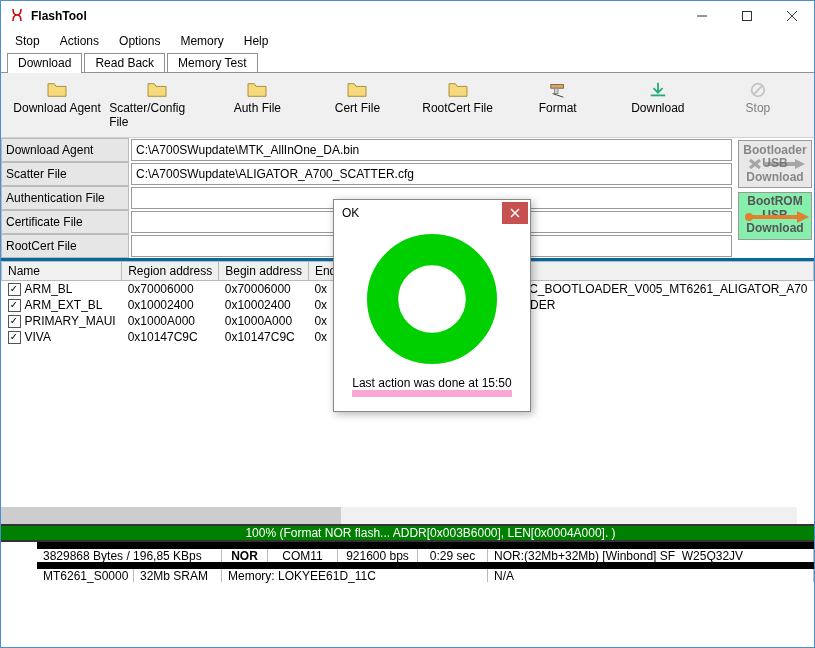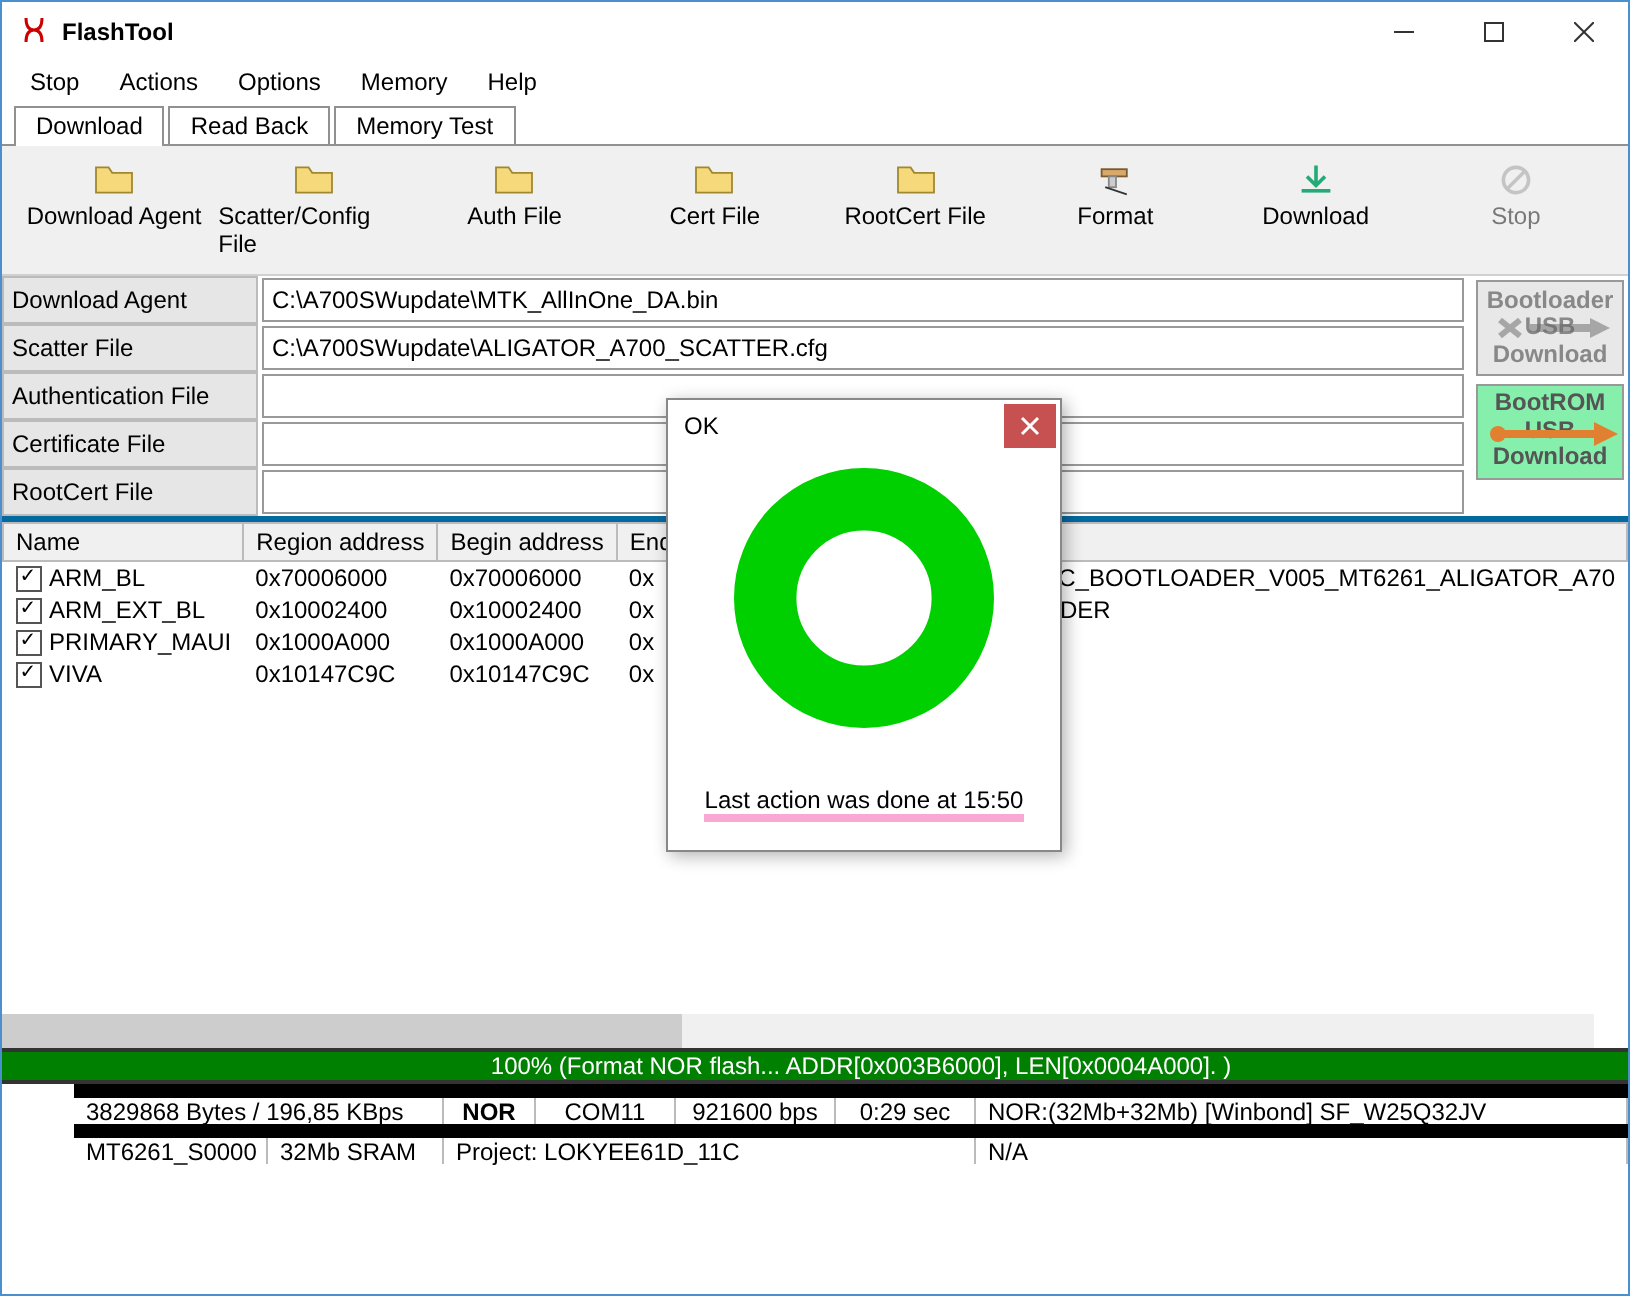--- a/index.html
+++ b/index.html
@@ -35,21 +35,21 @@
 .checkbox { width: 13px; height: 13px; border: 1px solid #555; display: inline-flex; align-items: center; justify-content: center; font-size: 10px; line-height: 1; background: #fff; }
 .progress-bar { height: 18px; background: #008000; color: #fff; display: flex; align-items: center; justify-content: center; border-top: 2px solid #333; border-bottom: 2px solid #333; padding-left: 46px; }
 .status-row { display: flex; border-top: 7px solid #000000; height: 20px; margin-left: 36px; }
 .status-cell { border-right: 1px solid #bbb; padding: 2px 6px; display: flex; align-items: center; white-space: nowrap; }
 .dialog { position: absolute; left: 332px; top: 198px; width: 198px; background: #fff; box-shadow: 2px 2px 8px rgba(0,0,0,0.3); border: 1px solid #888; }
 .dialog-title { display: flex; height: 26px; align-items: center; padding-left: 8px; background: #fff; }
 .dialog-title span { flex: 1; }
 .dialog-close { width: 26px; height: 22px; background: #c75050; color: #fff; display: flex; align-items: center; justify-content: center; margin: 2px; }
 .dialog-body { padding: 8px; text-align: center; }
 .ring { width: 130px; height: 130px; margin: 0 auto; }
-.last-action { border-bottom: 4px solid #f9a8d4; display: inline-block; margin: 26px auto 6px; }
+.last-action { border-bottom: 7px solid #f9a8d4; display: inline-block; margin: 9px auto 6px; }
 .scrollbar-h { position: absolute; bottom: 0; left: 0; right: 17px; height: 17px; background: #f0f0f0; }
 .scrollbar-h .thumb { position: absolute; left: 0; width: 340px; top: 0; bottom: 0; background: #cdcdcd; }
 </style>
 </head>
 <body>
 
 <div class="titlebar">
   <span class="icon">
     <svg width="16" height="16" viewBox="0 0 16 16">
         <path d="M4 2 Q4 8 8 8 Q12 8 12 2 M4 14 Q4 8 8 8 Q12 8 12 14" stroke="#c00" stroke-width="1.5" fill="none"></path>
@@ -258,21 +258,21 @@
   <div class="status-cell" style="width:185px">3829868 Bytes / 196,85 KBps</div>
   <div class="status-cell" style="width:46px;justify-content:center;font-weight:bold">NOR</div>
   <div class="status-cell" style="width:70px;justify-content:center">COM11</div>
   <div class="status-cell" style="width:80px;justify-content:center">921600 bps</div>
   <div class="status-cell" style="width:70px;justify-content:center">0:29 sec</div>
   <div class="status-cell" style="flex:1">NOR:(32Mb+32Mb) [Winbond] SF_W25Q32JV</div>
 </div>
 <div class="status-row">
   <div class="status-cell" style="width:97px">MT6261_S0000</div>
   <div class="status-cell" style="width:88px">32Mb SRAM</div>
-  <div class="status-cell" style="width:266px">Project: LOKYEE61D_11C</div>
+  <div class="status-cell" style="width:266px">Memory: LOKYEE61D_11C</div>
   <div class="status-cell" style="flex:1">N/A</div>
 </div>
 
 <div class="dialog">
   <div class="dialog-title">
     <span>OK</span>
     <div class="dialog-close">
       <svg width="10" height="10">
           <line x1="1" y1="1" x2="9" y2="9" stroke="#fff" stroke-width="1.5"></line>
           <line x1="9" y1="1" x2="1" y2="9" stroke="#fff" stroke-width="1.5"></line>

